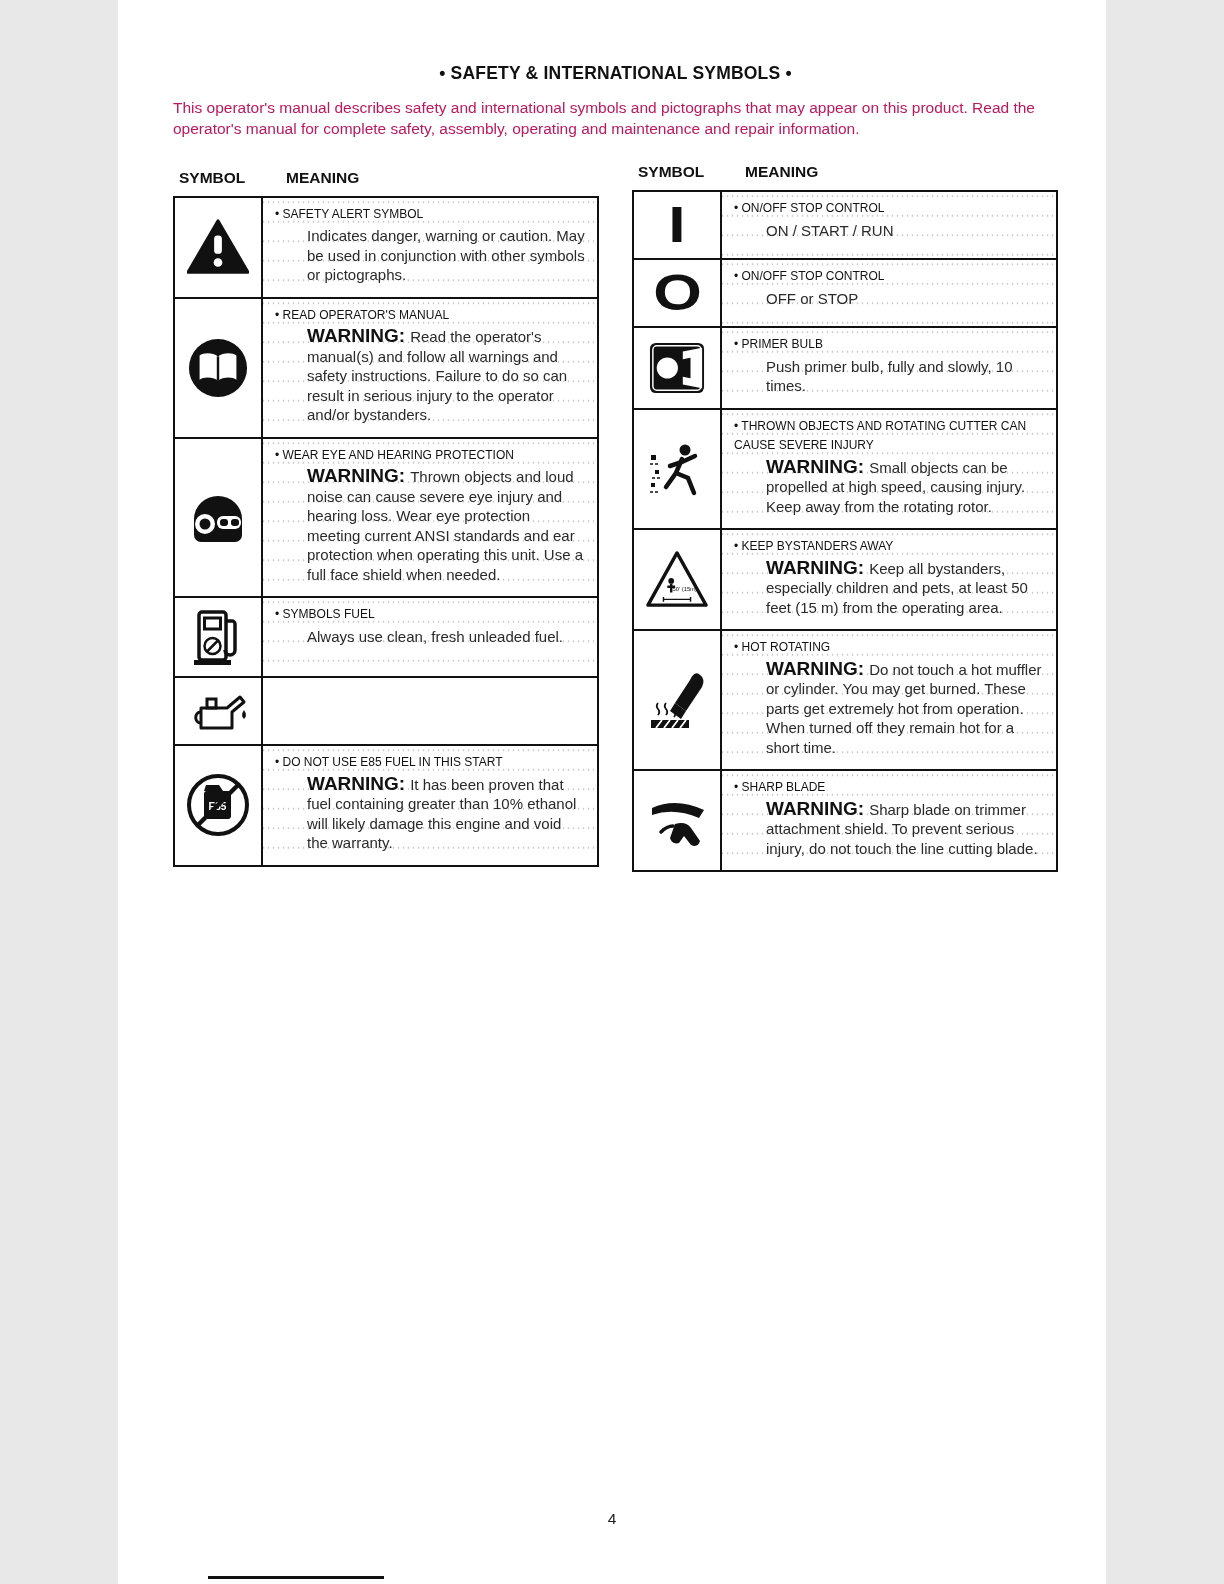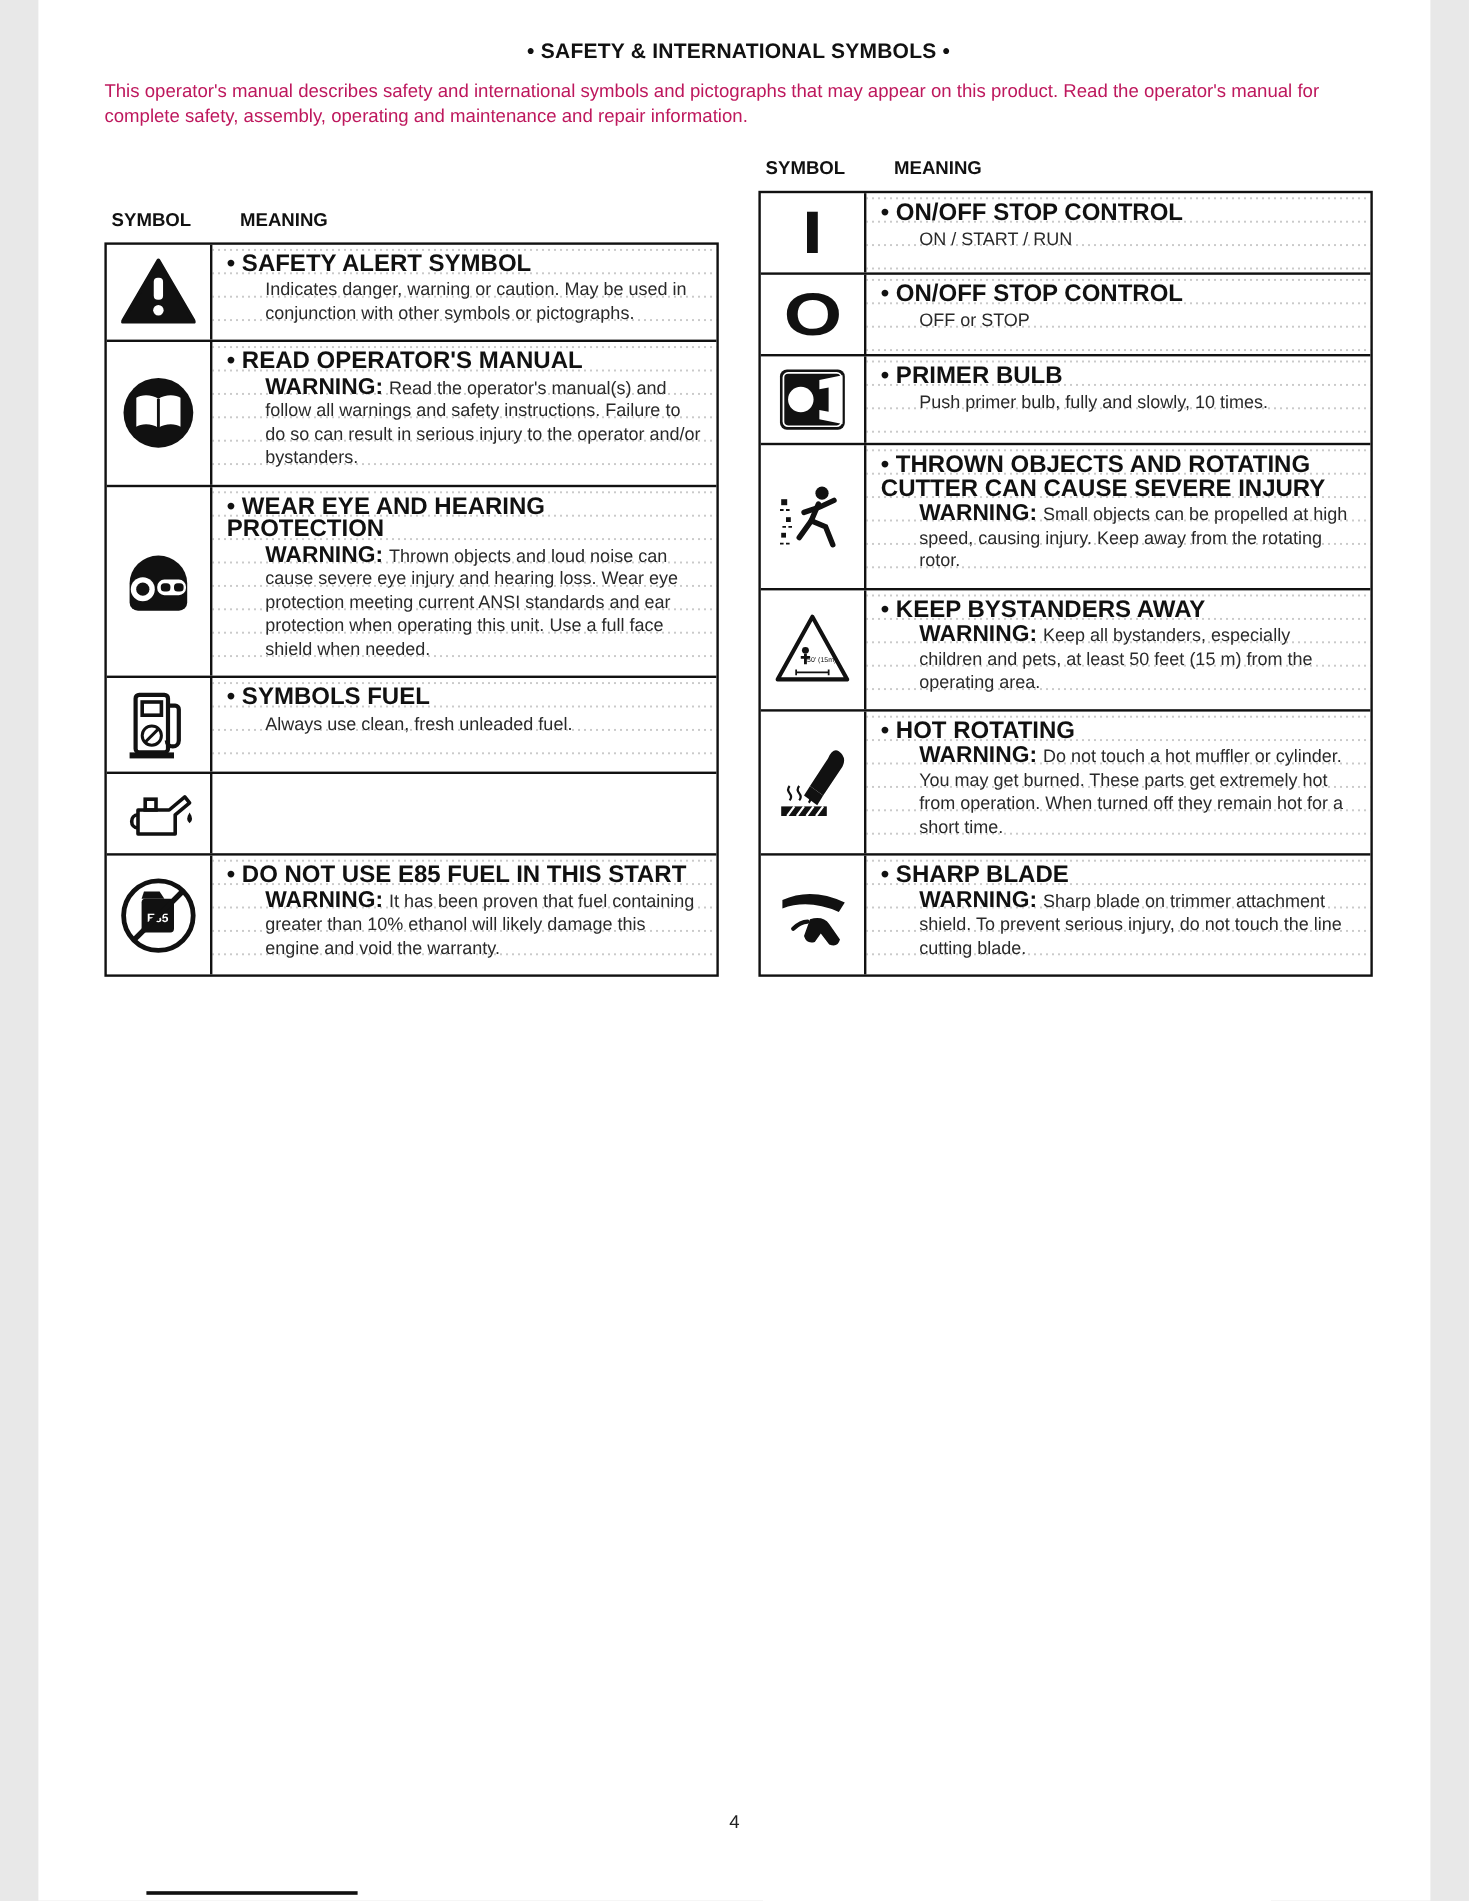--- a/index.html
+++ b/index.html
@@ -1,45 +1,45 @@
 <!DOCTYPE html>
 <html><head>
 <meta charset="utf-8">
 <style>
   html,body { margin:0; padding:0; background:#e8e8e8; }
   .page {
-    width:1160px; height:1584px; margin:0 auto; background:#ffffff;
+    width:988px; height:1584px; margin:0 auto; background:#ffffff;
     position:relative; box-sizing:border-box;
-    padding:24px 48px 0 55px;
+    padding:55px 48px 0 55px;
     font-family:"Liberation Sans", sans-serif;
     color:#1d1d1d;
     overflow:hidden;
   }
   .title { text-align:center; font-weight:bold; font-size:17.5px; letter-spacing:.2px; margin:8px 0 14px 0; color:#111; }
   .intro { font-size:15.5px; line-height:20.5px; color:#be185d; margin-bottom:24px; }
-  .cols { display:flex; gap:33px; align-items:flex-end; }
+  .cols { display:flex; gap:33px; align-items:center; }
   .col { flex:1; min-width:0; }
   .thead { display:flex; font-weight:bold; font-size:15.5px; color:#111; margin-bottom:9px; }
   .th-sym { width:113px; box-sizing:border-box; padding-left:6px; }
   .stable { border:2.5px solid #111; background:#fff; }
   .srow { display:flex; border-bottom:2px solid #111; min-height:64px; }
   .srow:last-child { border-bottom:none; }
   .sym {
     width:88px; flex:0 0 88px; border-right:2px solid #111;
     display:flex; align-items:center; justify-content:center; padding:8px 5px; box-sizing:border-box;
   }
   .sym svg { display:block; }
   .symbol-letter { font-weight:bold; font-size:50px; line-height:1; color:#111; transform:scaleX(1.25); }
   .meaning {
     flex:1; min-width:0; padding:7px 12px 12px 12px;
     background-image: radial-gradient(circle, rgba(50,50,50,0.26) 0.9px, transparent 1.15px);
     background-size: 5px 19.5px;
     background-position: 3px 14px;
   }
-  .mh { font-weight:bold; font-size:20px; line-height:19.5px; color:#111; margin-bottom:1px; }
+  .mh { font-weight:normal; font-size:12px; line-height:19.5px; color:#111; margin-bottom:1px; }
   .mb { font-size:15px; line-height:19.5px; color:#2a2a2a;margin-left:32px; }
   .warn { font-weight:bold; font-size:19px; color:#111; }
   .warn:not(:empty) { margin-right:5px; }
   .page-number { position:absolute; bottom:56px; left:0; right:0; text-align:center; font-size:15.5px; color:#222; }
   .footer-rule { position:absolute; left:90px; bottom:5px; width:176px; height:3px; background:#111; }
 </style>
 </head>
 <body>
 
 <div class="page">

